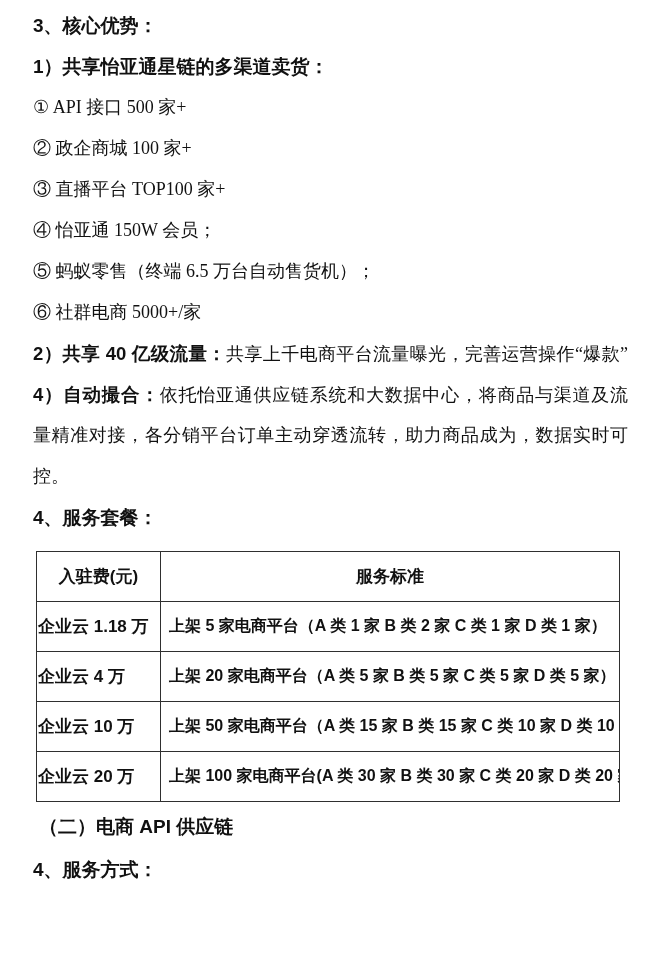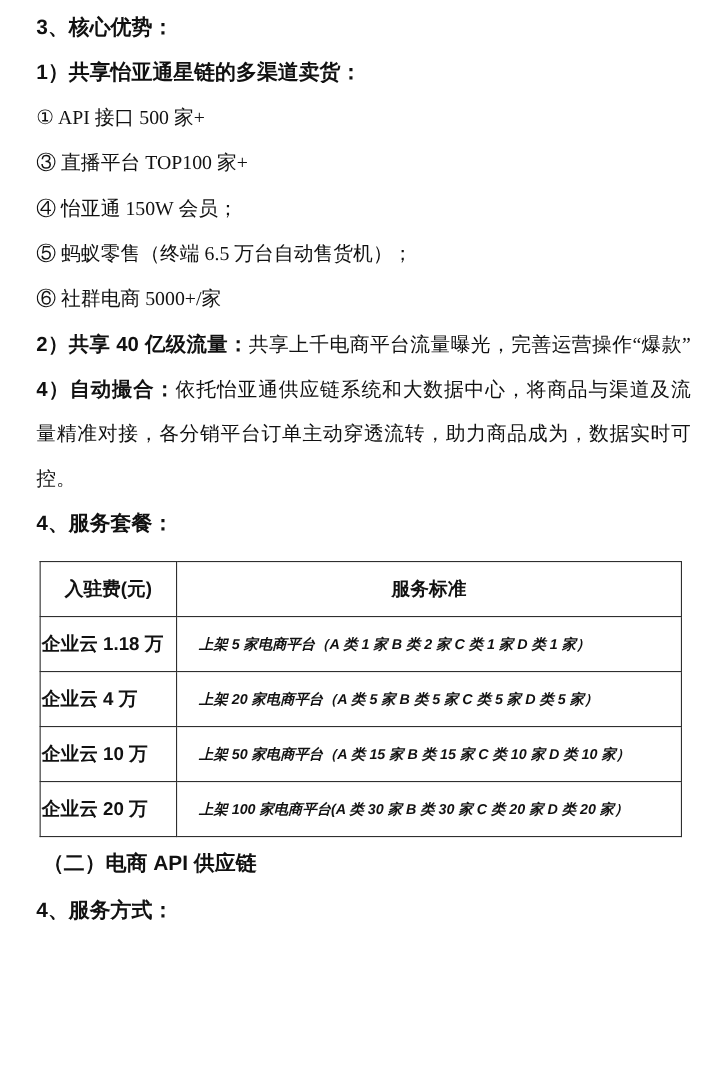--- a/index.html
+++ b/index.html
@@ -45,21 +45,21 @@
   }
   table.pkg th, table.pkg td {
     border: 1.5px solid #2f2f2f;
     height: 47px;
     vertical-align: middle;
     overflow: hidden;
     white-space: nowrap;
   }
   table.pkg th { font-size: 17px; text-align: center; font-weight: bold; }
   td.fee { width: 124px; text-align: left; font-size: 17px; }
-  td.standard { text-align: left; font-size: 13px; padding: 0 20px; font-style: italic; }
+  td.standard { text-align: left; font-size: 16px; padding: 0 8px; }
   .h-api {
     font-family: "Liberation Sans", "DejaVu Sans", sans-serif;
     font-weight: bold;
     font-size: 19px;
     line-height: 32px;
     margin-top: 9px;
     padding-left: 6px;
   }
   .h-mode {
     font-family: "Liberation Sans", "DejaVu Sans", sans-serif;
@@ -72,20 +72,21 @@
 </head>
 <body>
 
 <div class="page">
 
   <div class="line hd">3、核心优势：</div>
 
   <div class="line hd">1）共享怡亚通星链的多渠道卖货：</div>
 
   <div class="line">① API 接口 500 家+</div>
+  <div class="line">② 政企商城 100 家+</div>
   <div class="line">③ 直播平台 TOP100 家+</div>
   <div class="line">④ 怡亚通 150W 会员；</div>
   <div class="line">⑤ 蚂蚁零售（终端 6.5 万台自动售货机）；</div>
   <div class="line">⑥ 社群电商 5000+/家</div>
 
   <div>
     <div class="line fill"><span class="lead">2）共享 40 亿级流量：</span><span>共享上千电商平台流量曝光，完善运营操作“爆款”</span></div>
   </div>
 
 

